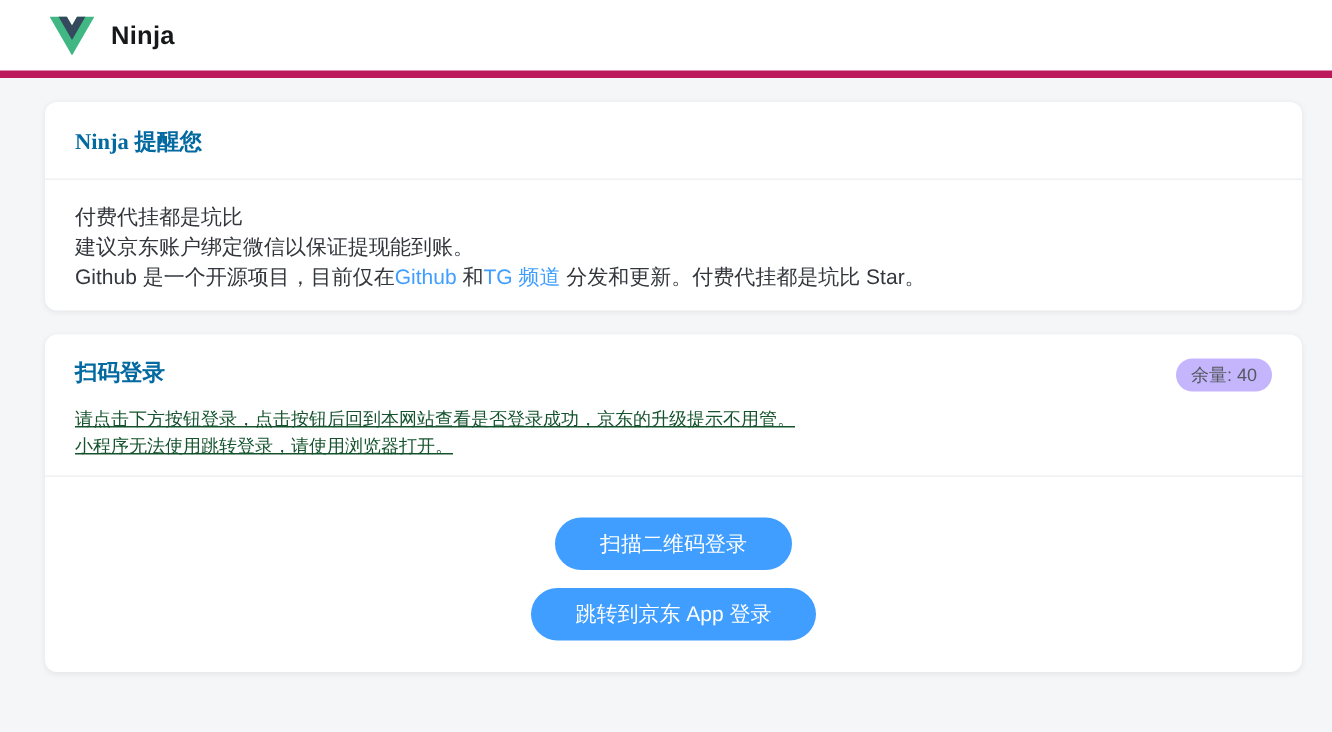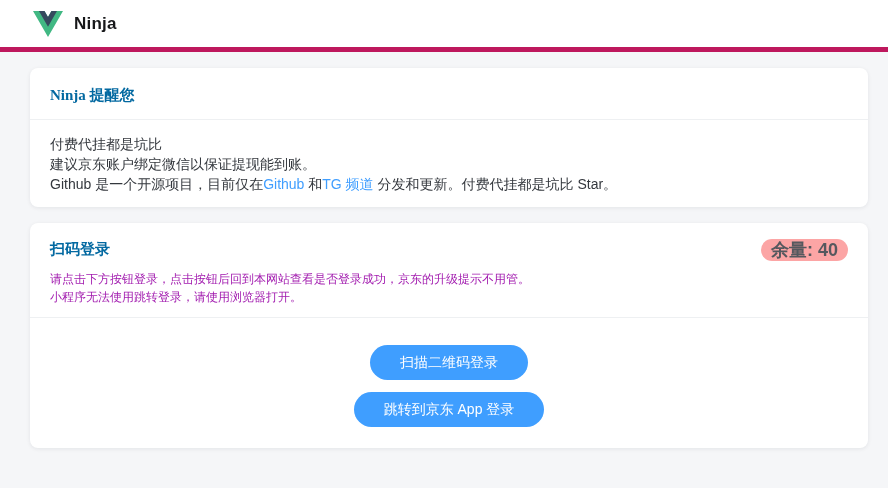--- a/index.html
+++ b/index.html
@@ -55,33 +55,33 @@
   .link { color: #409eff; text-decoration: none; cursor: pointer; }
   
   .login-header { padding: 16px 20px 11px; border-bottom: 1px solid #eef0f2; }
   .login-title-row {
     display: flex;
     align-items: flex-start;
     justify-content: space-between;
     gap: 28px;
   }
   .badge {
-    background: #fca5a5;
+    background: #c4b5fd;
     color: #55585e;
-    font-size: 18px;
+    font-size: 12px;
     line-height: 14px;
     padding: 4px 10px;
     border-radius: 11px;
     white-space: nowrap;
-    font-weight: bold;
   }
   .subtitle {
     font-size: 12px;
     line-height: 18px;
-    color: #a21caf;
+    color: #14532d;
+    text-decoration: underline;
   }
   .subtitle.first { margin-top: 9px; }
   .login-body {
     padding: 27px 8px 21px;
     display: flex;
     flex-direction: column;
     align-items: center;
     gap: 12px;
   }
   .btn {

